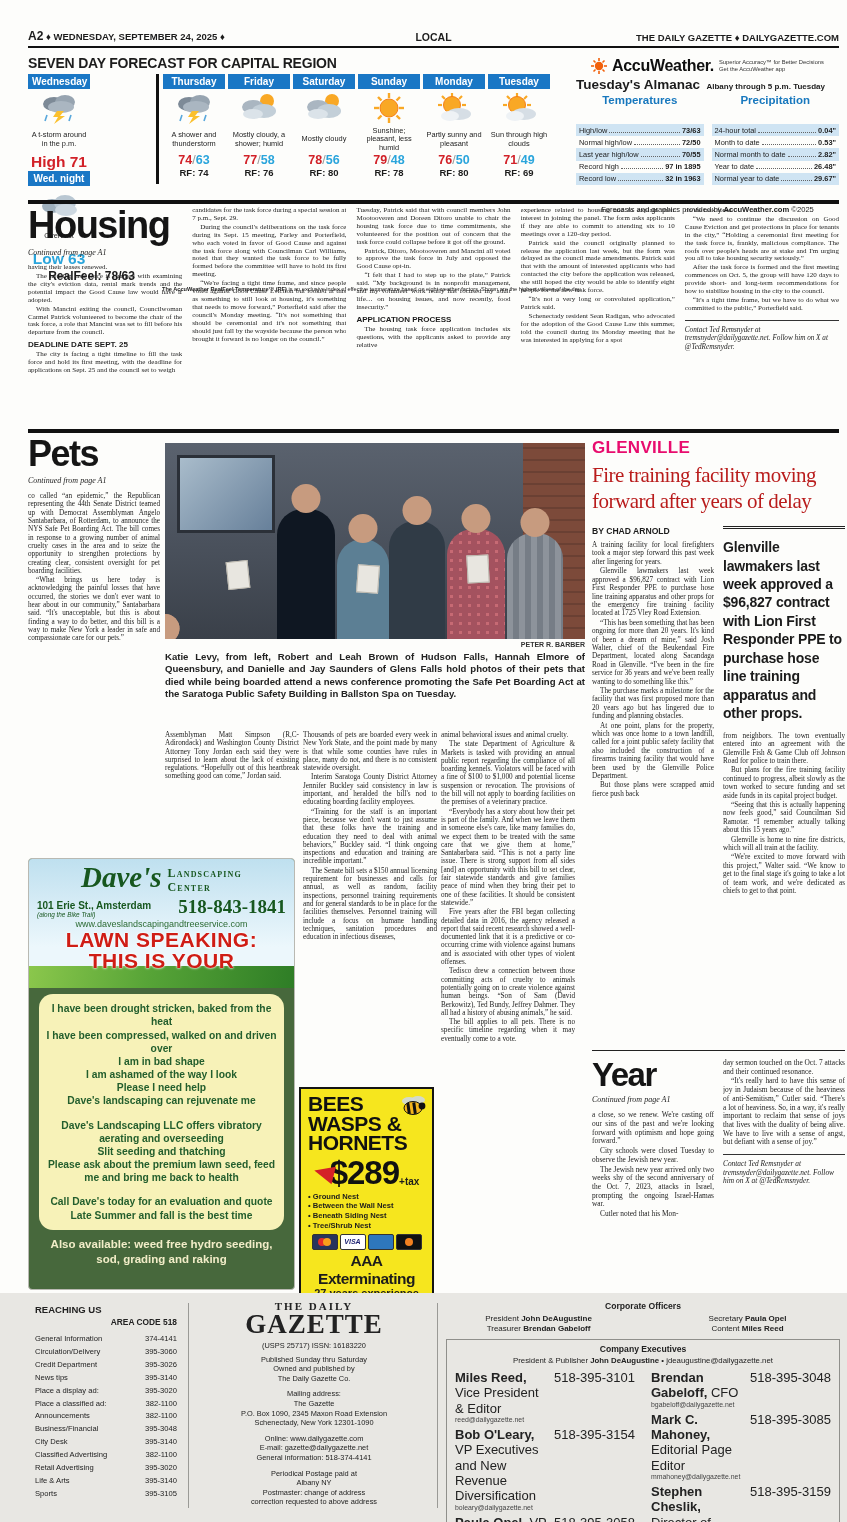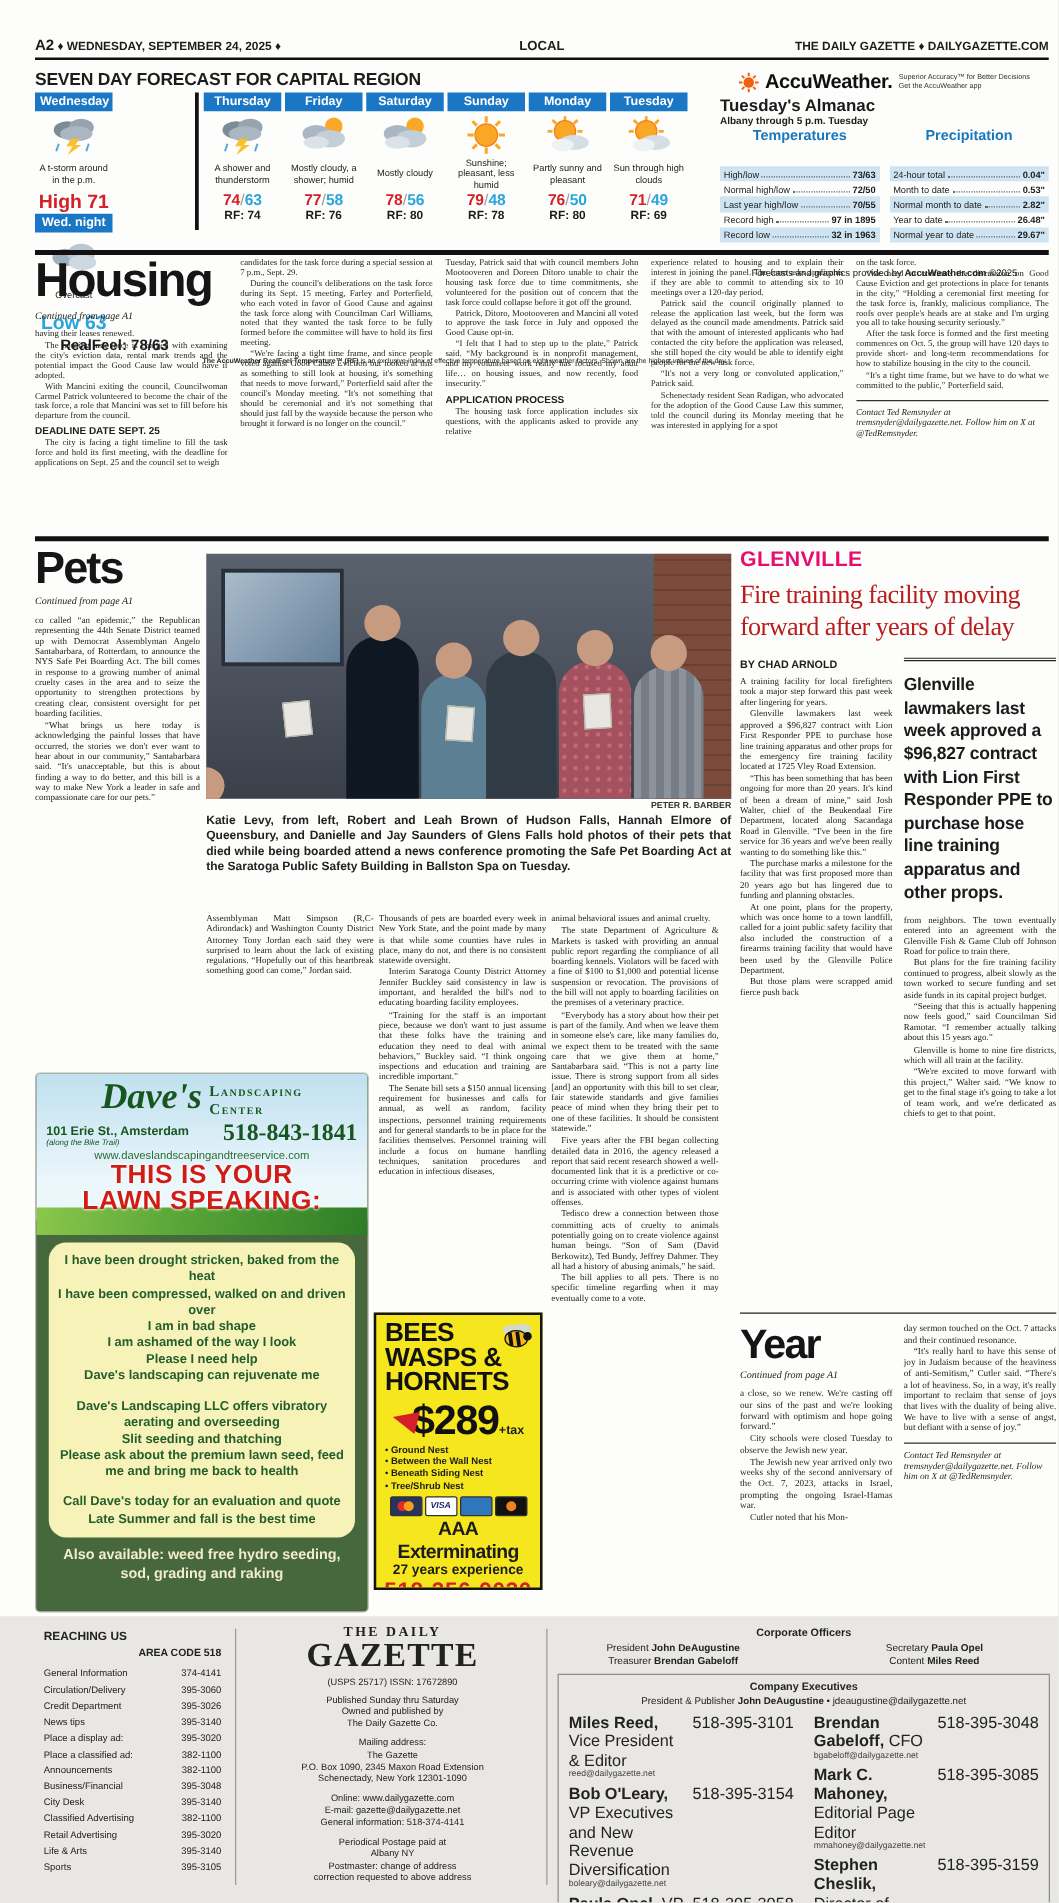--- a/index.html
+++ b/index.html
@@ -35,21 +35,21 @@
   .big-temp-lo{font-family:"Liberation Sans",sans-serif;font-weight:800;font-size:15.5px;color:#2aa5dc;}
   .realfeel{width:127px;text-align:center;font-family:"Liberation Sans",sans-serif;font-weight:800;font-size:12px;margin-top:1px;}
   .wdivider{width:3px;height:110px;background:#111;margin:0 4px 0 1px;}
   .days-rest{display:flex;}
   .wdisclaimer{margin-left:134px;margin-top:3px;font-family:"Liberation Sans",sans-serif;font-size:5.6px;white-space:nowrap;color:#222;}
   
   .almanac{position:absolute;left:576px;top:57px;width:263px;height:140px;font-family:"Liberation Sans",sans-serif;}
   .aw-brand{display:flex;align-items:center;justify-content:center;gap:5px;}
   .aw-name{font-weight:800;font-size:16px;color:#101010;letter-spacing:-.3px;}
   .aw-tag{font-size:5.8px;line-height:1.25;color:#333;}
-  .alm-titles{display:flex;justify-content:space-between;align-items:baseline;margin-top:2px;flex-direction:column;}
+  .alm-titles{display:flex;justify-content:space-between;align-items:baseline;margin-top:2px;}
   .alm-title{font-weight:800;font-size:13.5px;}
   .alm-sub{font-weight:700;font-size:8px;margin-right:14px;}
   .alm-cols{display:flex;gap:8px;margin-top:2px;}
   .alm-col{width:128px;}
   .alm-colhead{color:#1878be;font-weight:800;font-size:11.5px;text-align:center;margin-bottom:18px;}
   .alm-row{display:flex;align-items:baseline;font-size:7.4px;padding:1.6px 3px;}
   .alm-row:nth-child(odd){background:#cfe4f3;}
   .alm-dots{flex:1;border-bottom:1px dotted #666;margin:0 2px;height:6px;}
   .alm-val{font-weight:700;}
   .aw-credit{text-align:center;font-size:7.6px;margin-top:20px;color:#222;}
@@ -118,21 +118,21 @@
   .lawn-head{font-weight:800;font-size:21px;color:#cf1d15;text-align:center;line-height:1.04;letter-spacing:.5px;
              text-shadow:0 0 2px #fff,0 0 3px #fff;padding-bottom:4px;}
   .daves-grass{height:22px;background:linear-gradient(100deg,#8bc74c 0%,#57a437 45%,#2e7d26 100%);margin-top:-10px;}
   .daves-body{padding:6px 10px 0;}
   .lawn-box{background:#f7f2b8;border-radius:14px;padding:8px 6px 6px;color:#235e2d;font-weight:700;font-size:10.3px;
             line-height:1.28;text-align:center;}
   .lawn-box .grp{margin-bottom:11px;}
   .lawn-box .grp:last-child{margin-bottom:2px;}
   .daves-also{color:#f2edc8;font-weight:700;font-size:11.5px;line-height:1.3;text-align:center;padding:7px 10px 9px;}
   
-  .bees{position:absolute;left:299px;top:1050px;width:131px;height:218px;background:#f6e61e;border:2px solid #141414;
+  .bees{position:absolute;left:299px;top:1087px;width:131px;height:218px;background:#f6e61e;border:2px solid #141414;
         overflow:hidden;font-family:"Liberation Sans",sans-serif;text-align:center;}
   .bees-title{font-weight:800;font-size:21px;line-height:.93;letter-spacing:-.5px;color:#111;text-align:left;padding:5px 0 0 7px;}
   .bee-svg{position:absolute;top:5px;right:4px;}
   .bees-price-row{display:flex;align-items:center;justify-content:center;margin-top:1px;}
   .arrow{width:0;height:0;border-top:9px solid transparent;border-bottom:9px solid transparent;border-right:20px solid #d42127;
          transform:rotate(14deg);margin-right:-4px;}
   .bees-price{font-weight:800;font-size:33px;letter-spacing:-1px;color:#111;}
   .bees-tax{font-weight:800;font-size:10px;align-self:flex-end;margin-bottom:5px;}
   .bees-bullets{text-align:left;padding-left:7px;font-weight:700;font-size:7.6px;line-height:1.3;}
   .cards{display:flex;justify-content:center;gap:2px;margin:3px 0 2px;}
@@ -613,22 +613,22 @@
       </div>
       <div class="daves-addr-row">
         <span class="daves-addr">
             <div>101 Erie St., Amsterdam</div>
             <div class="note">(along the Bike Trail)</div>
           </span>
         <span class="daves-phone">518-843-1841</span>
       </div>
       <div class="daves-web">www.daveslandscapingandtreeservice.com</div>
       <div class="lawn-head">
+          <div>LAWN SPEAKING:</div>
           <div>THIS IS YOUR</div>
-          <div>LAWN SPEAKING:</div>
         </div>
     </div>
     <div class="daves-grass"></div>
     <div class="daves-body">
       <div class="lawn-box">
         <div class="grp">
             <div>I have been drought stricken, baked from the heat</div>
             <div>I have been compressed, walked on and driven over</div>
             <div>I am in bad shape</div>
             <div>I am ashamed of the way I look</div>
@@ -742,21 +742,21 @@
           <div class="reach-row">
             <span>Sports</span>
             <span>395-3105</span>
           </div>
         </div>
     </div>
     <div class="fdiv" style="left:188px"></div>
     <div class="masthead">
       <div class="mh-top">THE DAILY</div>
       <div class="mh-main">GAZETTE</div>
-      <div class="mh-usps">(USPS 25717) ISSN: 17672890</div>
+      <div class="mh-usps">(USPS 25717) ISSN: 16183220</div>
       <div class="mh-grp">
           <div>Published Sunday thru Saturday</div>
           <div>Owned and published by</div>
           <div>The Daily Gazette Co.</div>
         </div>
       <div class="mh-grp">
           <div>Mailing address:</div>
           <div>The Gazette</div>
           <div>P.O. Box 1090, 2345 Maxon Road Extension</div>
           <div>Schenectady, New York 12301-1090</div>

